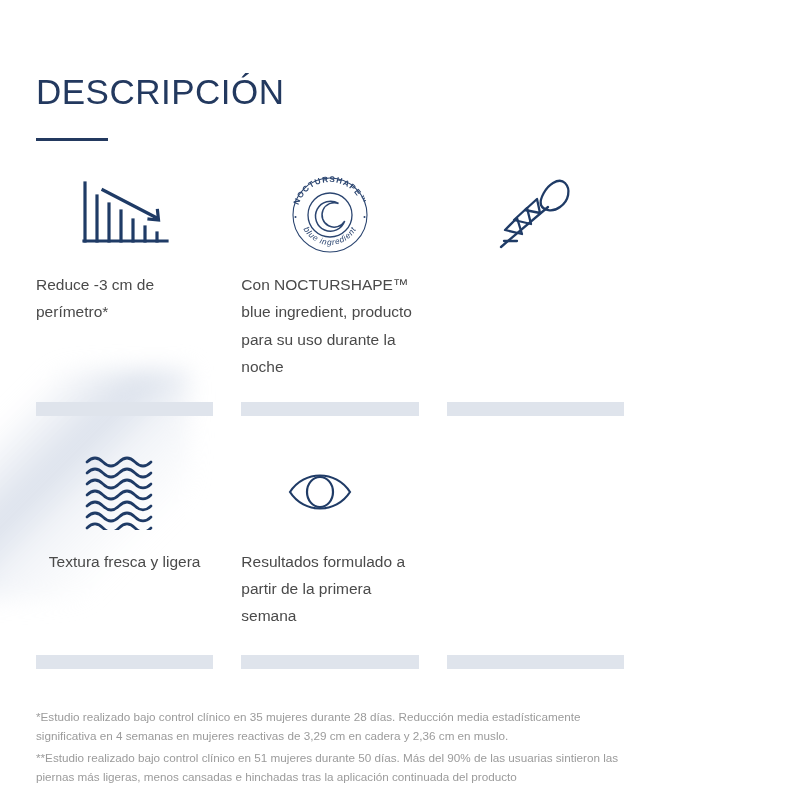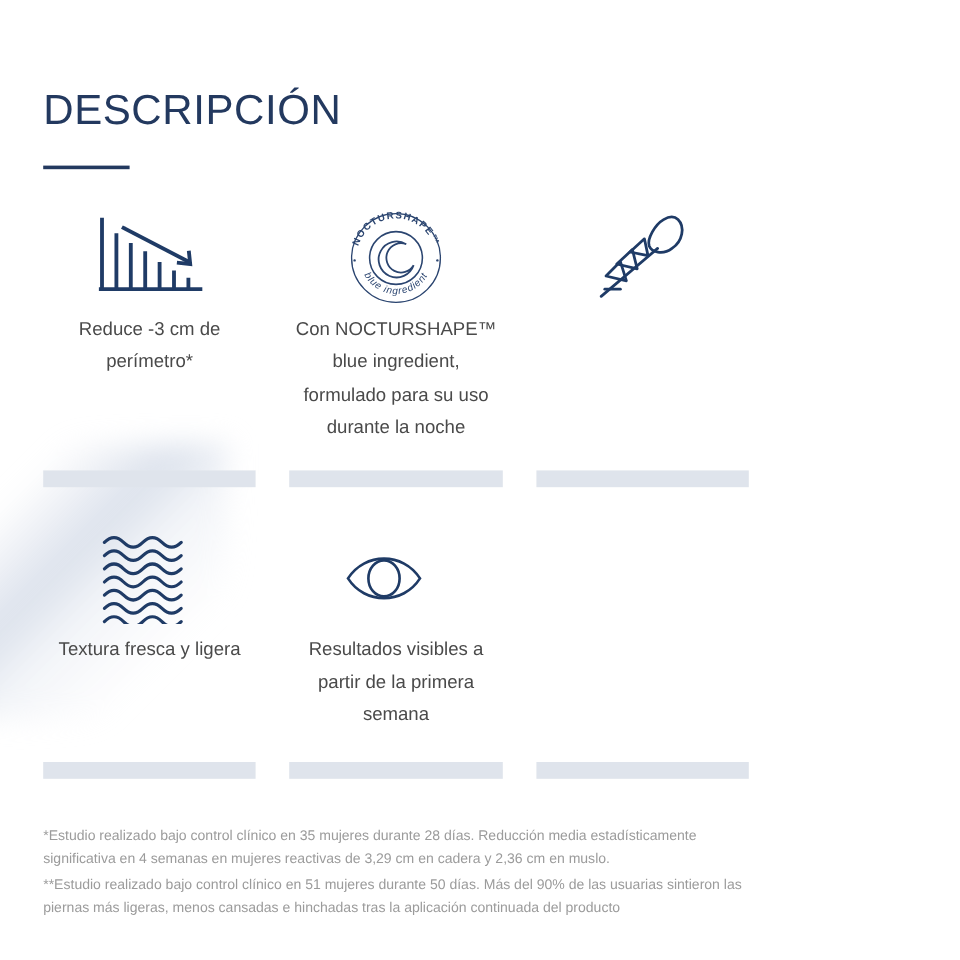--- a/index.html
+++ b/index.html
@@ -72,21 +72,21 @@
     flex-direction: column;
     align-items: center;
   }
   .icon-wrap {
     height: 92px;
     display: flex;
     align-items: center;
     justify-content: center;
   }
   .feature-text {
-    text-align: center;
+    margin-top: 10px;
     font-size: 15.5px;
     line-height: 1.75;
     color: #4a4a4a;
     font-weight: 400;
     max-width: 205px;
   }
 
   
   .divider-row {
     display: grid;
@@ -160,21 +160,21 @@
           <circle cx="7.5" cy="44" r="1" fill="#2b4570"></circle>
           <circle cx="76.5" cy="44" r="1" fill="#2b4570"></circle>
           <text font-family="'Liberation Sans', sans-serif" font-size="8.1" font-weight="700" fill="#2b4570" letter-spacing="1.1">
             <textPath href="#arcTop" startOffset="50%" text-anchor="middle">NOCTURSHAPE™</textPath>
           </text>
           <text font-family="'Liberation Sans', sans-serif" font-size="8.3" font-style="italic" fill="#2b4570" letter-spacing="0.7">
             <textPath href="#arcBottom" startOffset="50%" text-anchor="middle">blue ingredient</textPath>
           </text>
         </svg>
       </div>
-      <div class="feature-text">Con NOCTURSHAPE™ blue ingredient, formulado para su uso durante la noche</div>
+      <div class="feature-text">Con NOCTURSHAPE™ blue ingredient, producto para su uso durante la noche</div>
     </div>
 
     <div class="feature">
       <div class="icon-wrap">
         <svg width="84" height="80" viewBox="0 0 84 80">
           <g stroke="#1f3b66" stroke-width="2.3" fill="none" stroke-linecap="round" stroke-linejoin="round">
             <path d="M72 8 C78 14 76 26 67 32 C59 38 50 35 48 30 C46 24 53 12 60 8 C65 5 69 5 72 8 Z"></path>
             <line x1="55" y1="32" x2="8" y2="72"></line>
             <path d="M44 24 L32 35 L47 38 Z"></path>
             <path d="M34 33 L21 45 L38 49 Z"></path>
@@ -215,21 +215,21 @@
 
     <div class="feature">
       <div class="icon-wrap">
         <svg width="92" height="60" viewBox="0 0 92 60">
           <g stroke="#1f3b66" stroke-width="2.2" fill="none">
             <path d="M6 30 C20 8 52 8 66 30 C52 52 20 52 6 30 Z"></path>
             <ellipse cx="36" cy="30" rx="13" ry="15"></ellipse>
           </g>
         </svg>
       </div>
-      <div class="feature-text">Resultados visibles a partir de la primera semana</div>
+      <div class="feature-text">Resultados formulado a partir de la primera semana</div>
     </div>
 
   </div>
 
   <div class="divider-row row-2-dividers">
     <div class="divider-bar"></div>
     <div class="divider-bar"></div>
     <div class="divider-bar"></div>
   </div>
 

